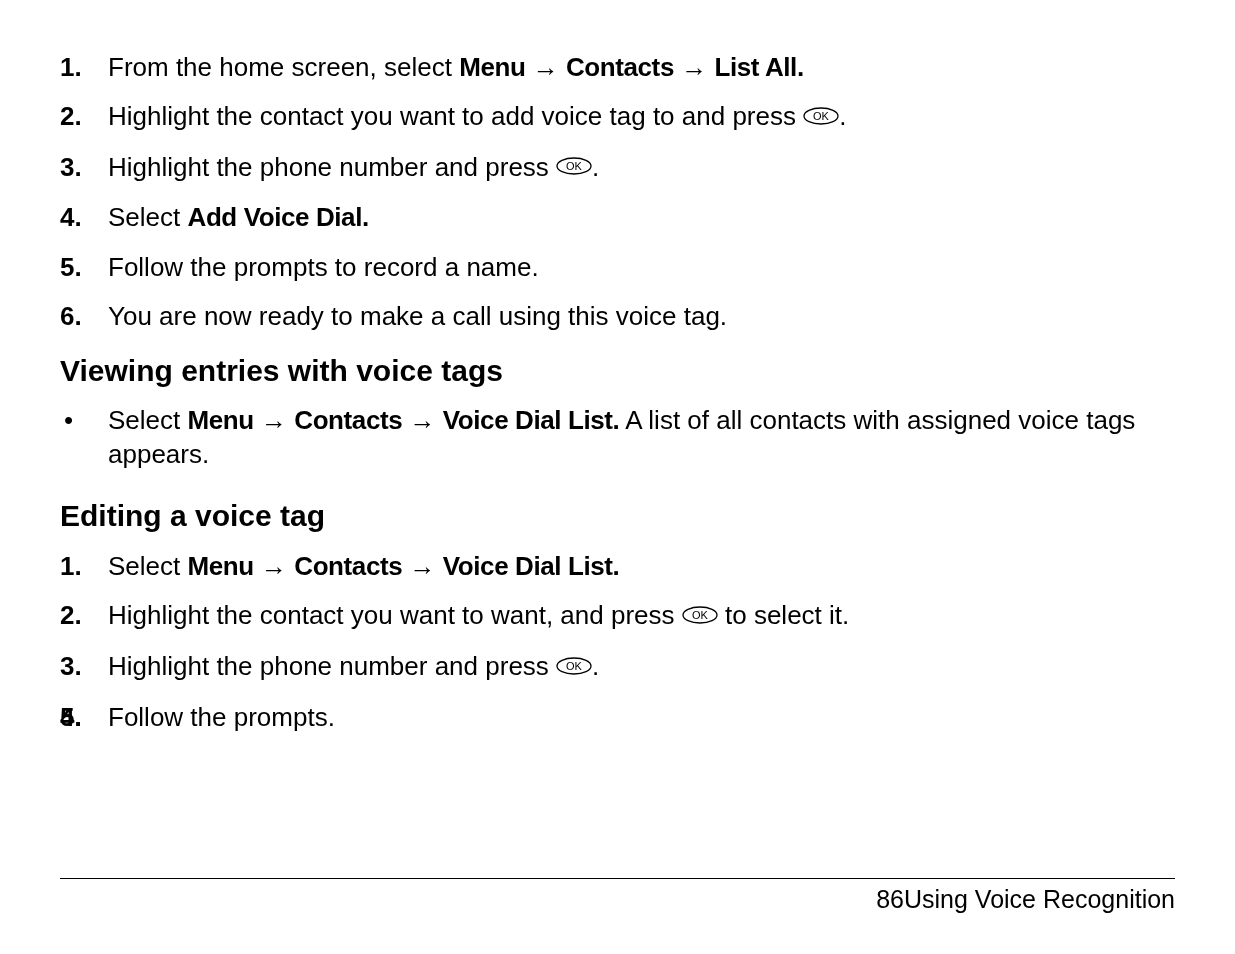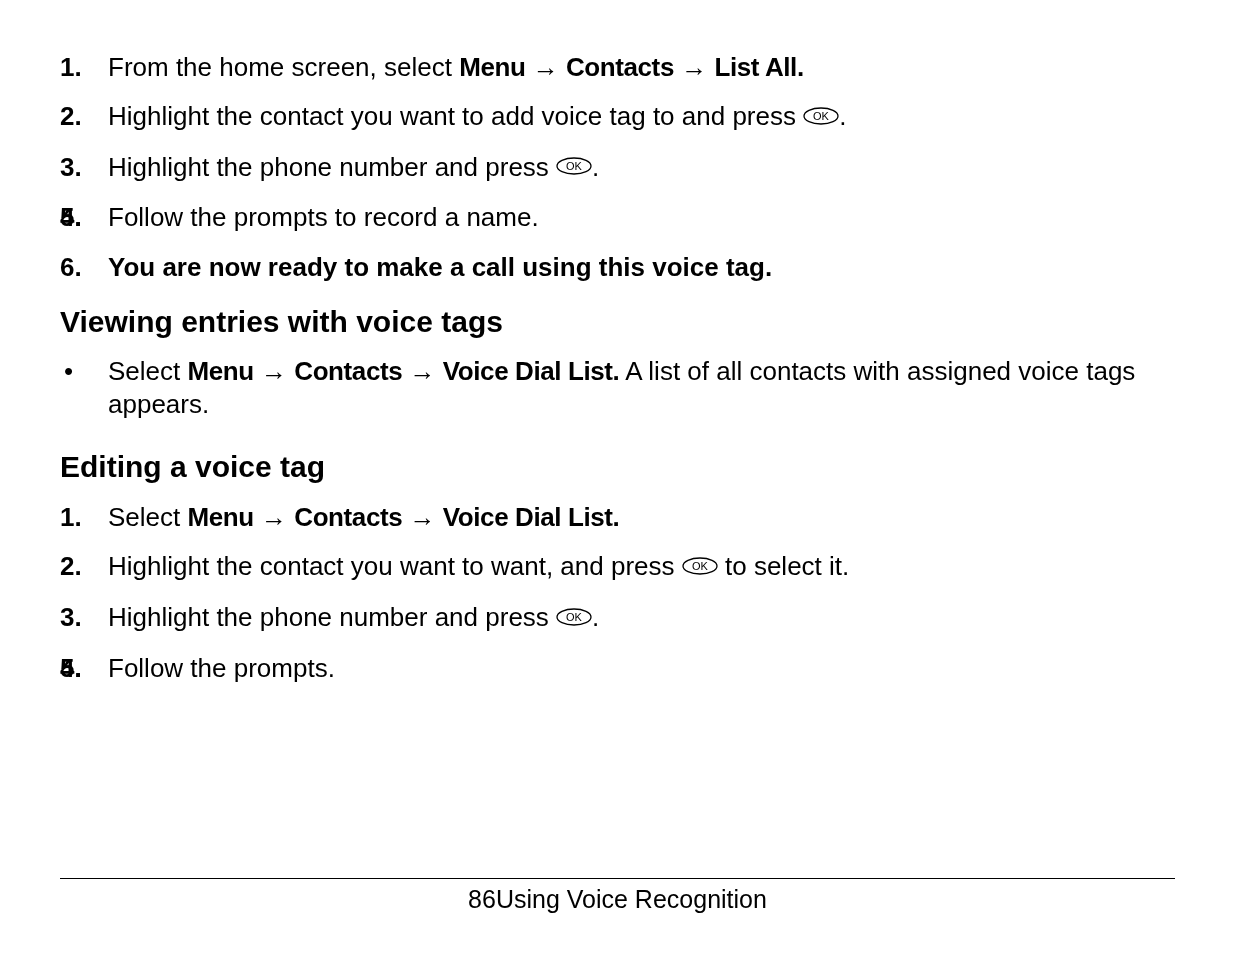--- a/index.html
+++ b/index.html
@@ -80,21 +80,21 @@
     right: 60px;
     bottom: 40px;
   }
   .footer-line {
     border-top: 1px solid #000;
     height: 0;
     margin-bottom: 6px;
   }
   .footer-row {
     display: flex;
-    justify-content: center;
+    justify-content: flex-end;
     font-size: 25px;
   }
   
   .ok-icon, .end-icon {
     display: inline-block;
     vertical-align: middle;
     position: relative;
     top: -2px;
   }
   .ok-icon svg, .end-icon svg {
@@ -142,30 +142,33 @@
       <span>
         <span>Highlight the phone number and press </span><span class="ok-icon"><svg width="36" height="18">
               <ellipse cx="18" cy="9" rx="17" ry="8" fill="none" stroke="#000" stroke-width="1.3"></ellipse>
               <text x="18" y="13" font-size="11" font-family="Arial" text-anchor="middle">OK</text>
             </svg></span><span>.</span>
       </span>
     </li>
 
     <li>
       <span class="num">4.</span>
+      <span>
+        <span>Select </span><span class="bold">Add Voice Dial.</span>
+      </span>
     </li>
 
     <li>
       <span class="num">5.</span>
       <span>Follow the prompts to record a name.</span>
     </li>
 
     <li>
       <span class="num">6.</span>
-      <div class="cont" style="padding-left:0;font-weight:bold;">You are now ready to make a call using this voice tag.</div>
+      <div class="cont" style="padding-left:0;">You are now ready to make a call using this voice tag.</div>
     </li>
   </ol>
 
   <div class="heading">Viewing entries with voice tags</div>
 
   <ul class="bullets">
     <li>
       <span>Select </span>
       <span class="bold">Menu</span>
       <span class="arrow">→</span>

